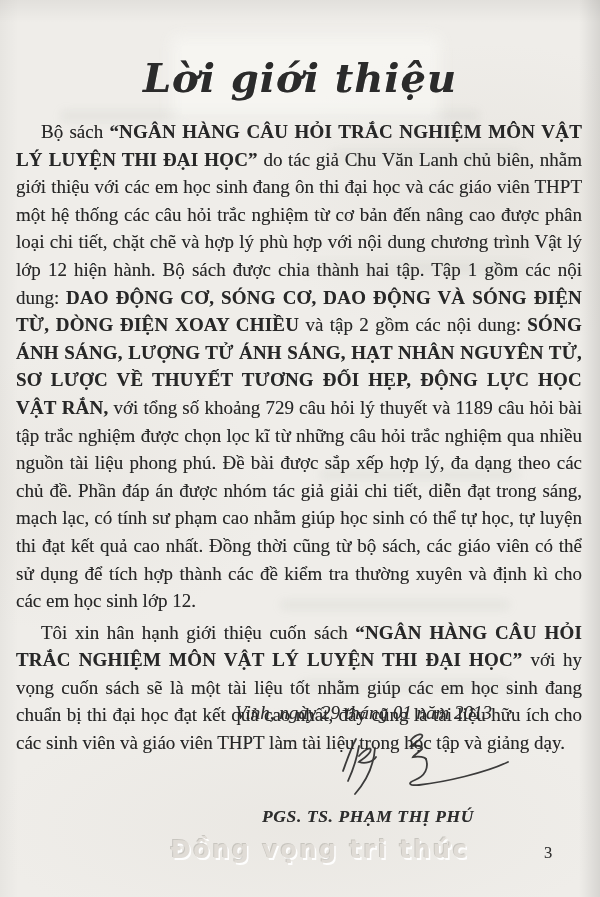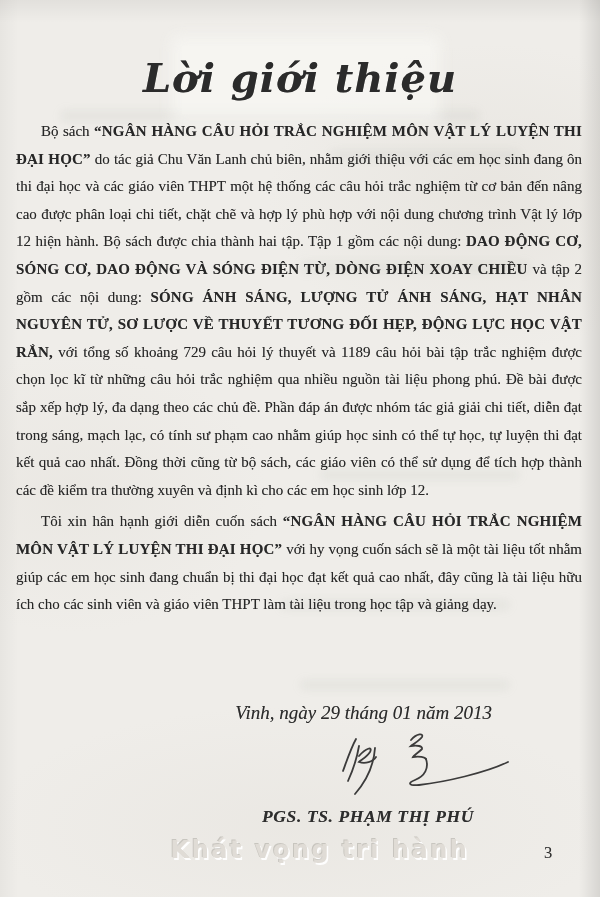--- a/index.html
+++ b/index.html
@@ -41,21 +41,21 @@
     font-family: "DejaVu Serif", serif;
     font-style: italic; font-weight: 600;
     font-size: 40px; letter-spacing: 1px;
     color: #2b2b2b;
     text-shadow: 0 0 0.6px rgba(0,0,0,0.4);
     margin: 0;
   }
 
   .text-block {
     position: absolute; left: 16px; top: 118px; width: 566px;
-    font-size: 15px; line-height: 27.6px;
+    font-size: 19px; line-height: 27.6px;
     text-align: justify;
     color: #272727;
     text-shadow: 0 0 0.5px rgba(20,20,20,0.35);
   }
   .text-block p { margin: 0; text-indent: 25px; }
   .text-block p + p { margin-top: 4px; }
   .text-block .b { font-weight: bold; letter-spacing: 0.2px; }
 
   .date-line {
     position: absolute; top: 702px; left: 0; width: 492px;
@@ -108,35 +108,35 @@
   <div class="smudge s3"></div>
   <div class="smudge s4"></div>
   <div class="smudge s5"></div>
   <div class="smudge s6"></div>
 
   <div class="title-plate"></div>
   <h1 class="page-title">Lời giới thiệu</h1>
 
   <div class="text-block" id="text-block">
       <p><span>Bộ sách </span><span class="b">“NGÂN HÀNG CÂU HỎI TRẮC NGHIỆM MÔN VẬT LÝ LUYỆN THI ĐẠI HỌC”</span><span> do tác giả Chu Văn Lanh chủ biên, nhằm giới thiệu với các em học sinh đang ôn thi đại học và các giáo viên THPT một hệ thống các câu hỏi trắc nghiệm từ cơ bản đến nâng cao được phân loại chi tiết, chặt chẽ và hợp lý phù hợp với nội dung chương trình Vật lý lớp 12 hiện hành. Bộ sách được chia thành hai tập. Tập 1 gồm các nội dung: </span><span class="b">DAO ĐỘNG CƠ, SÓNG CƠ, DAO ĐỘNG VÀ SÓNG ĐIỆN TỪ, DÒNG ĐIỆN XOAY CHIỀU</span><span> và tập 2 gồm các nội dung: </span><span class="b">SÓNG ÁNH SÁNG, LƯỢNG TỬ ÁNH SÁNG, HẠT NHÂN NGUYÊN TỬ, SƠ LƯỢC VỀ THUYẾT TƯƠNG ĐỐI HẸP, ĐỘNG LỰC HỌC VẬT RẮN,</span><span> với tổng số khoảng 729 câu hỏi lý thuyết và 1189 câu hỏi bài tập trắc nghiệm được chọn lọc kĩ từ những câu hỏi trắc nghiệm qua nhiều nguồn tài liệu phong phú. Đề bài được sắp xếp hợp lý, đa dạng theo các chủ đề. Phần đáp án được nhóm tác giả giải chi tiết, diễn đạt trong sáng, mạch lạc, có tính sư phạm cao nhằm giúp học sinh có thể tự học, tự luyện thi đạt kết quả cao nhất. Đồng thời cũng từ bộ sách, các giáo viên có thể sử dụng để tích hợp thành các đề kiểm tra thường xuyên và định kì cho các em học sinh lớp 12.</span></p>
-      <p><span>Tôi xin hân hạnh giới diễn cuốn sách </span><span class="b">“NGÂN HÀNG CÂU HỎI TRẮC NGHIỆM MÔN VẬT LÝ LUYỆN THI ĐẠI HỌC”</span><span> với hy vọng cuốn sách sẽ là một tài liệu tốt nhằm giúp các em học sinh đang chuẩn bị thi đại học đạt kết quả cao nhất, đây cũng là tài liệu hữu ích cho các sinh viên và giáo viên THPT làm tài liệu trong học tập và giảng dạy.</span></p>
+      <p><span>Tôi xin hân hạnh giới thiệu cuốn sách </span><span class="b">“NGÂN HÀNG CÂU HỎI TRẮC NGHIỆM MÔN VẬT LÝ LUYỆN THI ĐẠI HỌC”</span><span> với hy vọng cuốn sách sẽ là một tài liệu tốt nhằm giúp các em học sinh đang chuẩn bị thi đại học đạt kết quả cao nhất, đây cũng là tài liệu hữu ích cho các sinh viên và giáo viên THPT làm tài liệu trong học tập và giảng dạy.</span></p>
     </div>
 
   <div class="date-line">Vinh, ngày 29 tháng 01 năm 2013</div>
 
   <svg class="signature-svg" width="200" height="80" viewBox="0 0 200 80">
     <g fill="none" stroke="#2d2d2d" stroke-width="1.8" stroke-linecap="round" opacity="0.92">
       <path d="M 20 45 C 24 34 28 22 33 13"></path>
       <path d="M 36 20 C 34 32 30 44 25 55"></path>
       <path d="M 36 30 C 43 22 50 20 47 26 C 44 31 38 34 36 36 C 42 38 50 36 53 31"></path>
       <path d="M 52 22 C 51 36 46 52 32 68"></path>
       <path d="M 88 14 C 94 7 101 7 99 11 C 96 15 90 18 88 20 C 94 19 100 20 99 23 C 95 27 91 29 90 31 C 96 30 102 31 103 33"></path>
       <path d="M 103 33 C 106 42 102 50 92 54 C 84 57 86 60 96 59 C 122 56 162 47 185 36"></path>
     </g>
   </svg>
 
   <div class="signature-name">PGS. TS. PHẠM THỊ PHÚ</div>
 
-  <div class="watermark wm-sub">Khát vọng tri hành</div>
+  <div class="watermark wm-sub">Đồng vọng tri thức</div>
 
   <div class="page-number">3</div>
 
 </div>
 
 </body></html>

